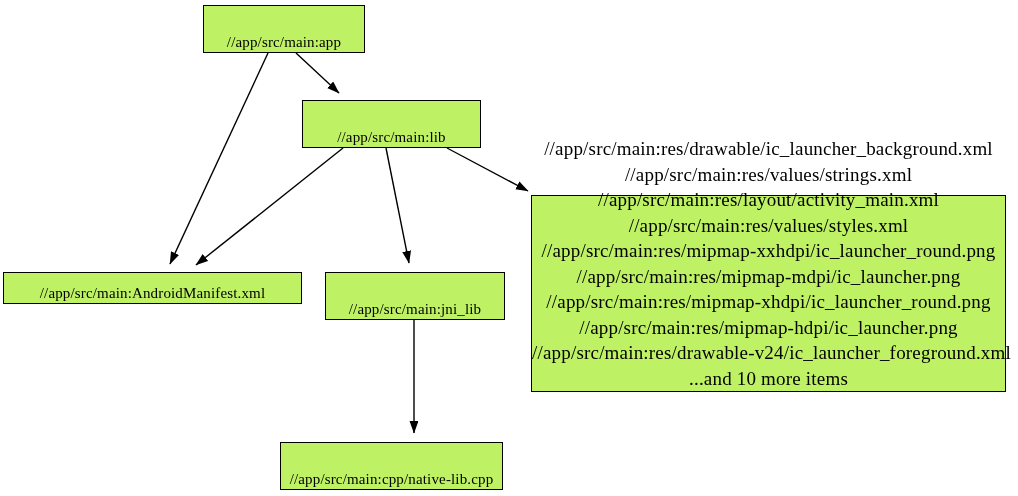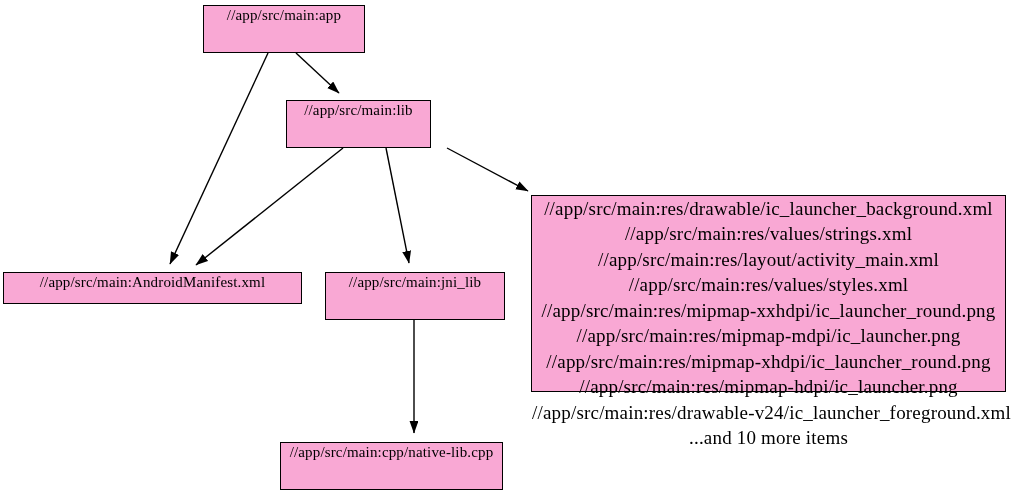--- a/index.html
+++ b/index.html
@@ -21,23 +21,23 @@
     top: 0;
     left: 0;
     width: 1018px;
     height: 496px;
     pointer-events: none;
   }
   .node {
     position: absolute;
     box-sizing: border-box;
     border: 1px solid #000000;
-    background: #f9a8d4;
+    background: #bef264;
     display: flex;
-    align-items: flex-start;
+    align-items: flex-end;
     justify-content: center;
     text-align: center;
     color: #000000;
     font-size: 15px;
     line-height: 1.27;
     white-space: pre;
     letter-spacing: 0.01em;
   }
   .node-label {
     display: block;
@@ -84,21 +84,21 @@
 
     <g>
       <path d="M414,320 L414,433" fill="none" stroke="#000000" stroke-width="1.4" marker-end="url(#arrowhead)"></path>
     </g>
   </svg>
 
   <div class="node" style="left:203px; top:5px; width:162px; height:48px;">
     <span class="node-label">//app/src/main:app</span>
   </div>
 
-  <div class="node" style="left:286px; top:100px; width:145px; height:48px;">
+  <div class="node" style="left:302px; top:100px; width:179px; height:48px;">
     <span class="node-label">//app/src/main:lib</span>
   </div>
 
   <div class="node" style="left:3px; top:272px; width:299px; height:32px;">
     <span class="node-label">//app/src/main:AndroidManifest.xml</span>
   </div>
 
   <div class="node" style="left:325px; top:272px; width:180px; height:48px;">
     <span class="node-label">//app/src/main:jni_lib</span>
   </div>

